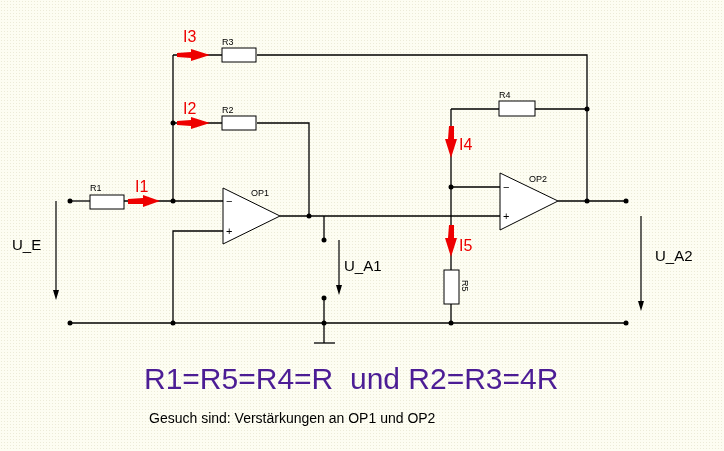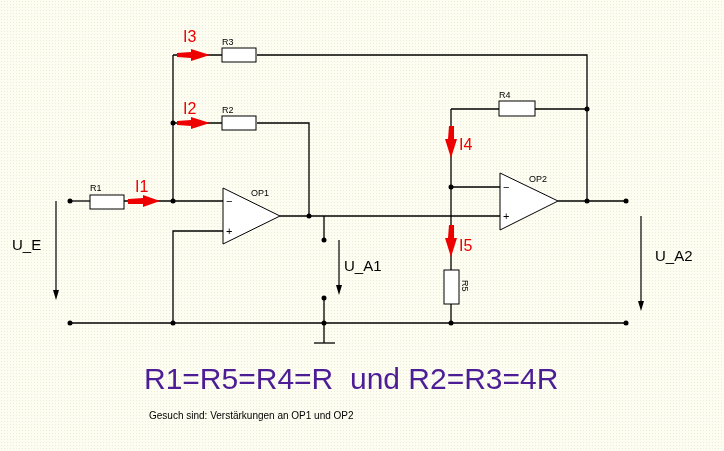--- a/index.html
+++ b/index.html
@@ -22,21 +22,21 @@
     .lbl-small { font-family: "Liberation Sans", sans-serif; font-size: 9px; fill: #000; }
     .lbl-cur { font-family: "Liberation Sans", sans-serif; font-size: 16px; fill: #e00000; }
     .lbl-volt { font-family: "Liberation Sans", sans-serif; font-size: 15px; fill: #000; }
     .pm { font-family: "Liberation Sans", sans-serif; font-size: 11px; fill: #000; }
     .equation {
       position: absolute; left: 136px; top: 362px;
       font-size: 30px; color: #4c1d95; white-space: pre; letter-spacing: 0px; margin-left: 8px;
     }
     .task {
       position: absolute; left: 149px; top: 410px;
-      font-size: 10px; color: #000; white-space: pre;
+      font-size: 14px; color: #000; white-space: pre;
     }
   </style>
 </head>
 <body>
 
 <div id="stage">
   <svg width="724" height="451" viewBox="0 0 724 451">
 
     <g>
 

